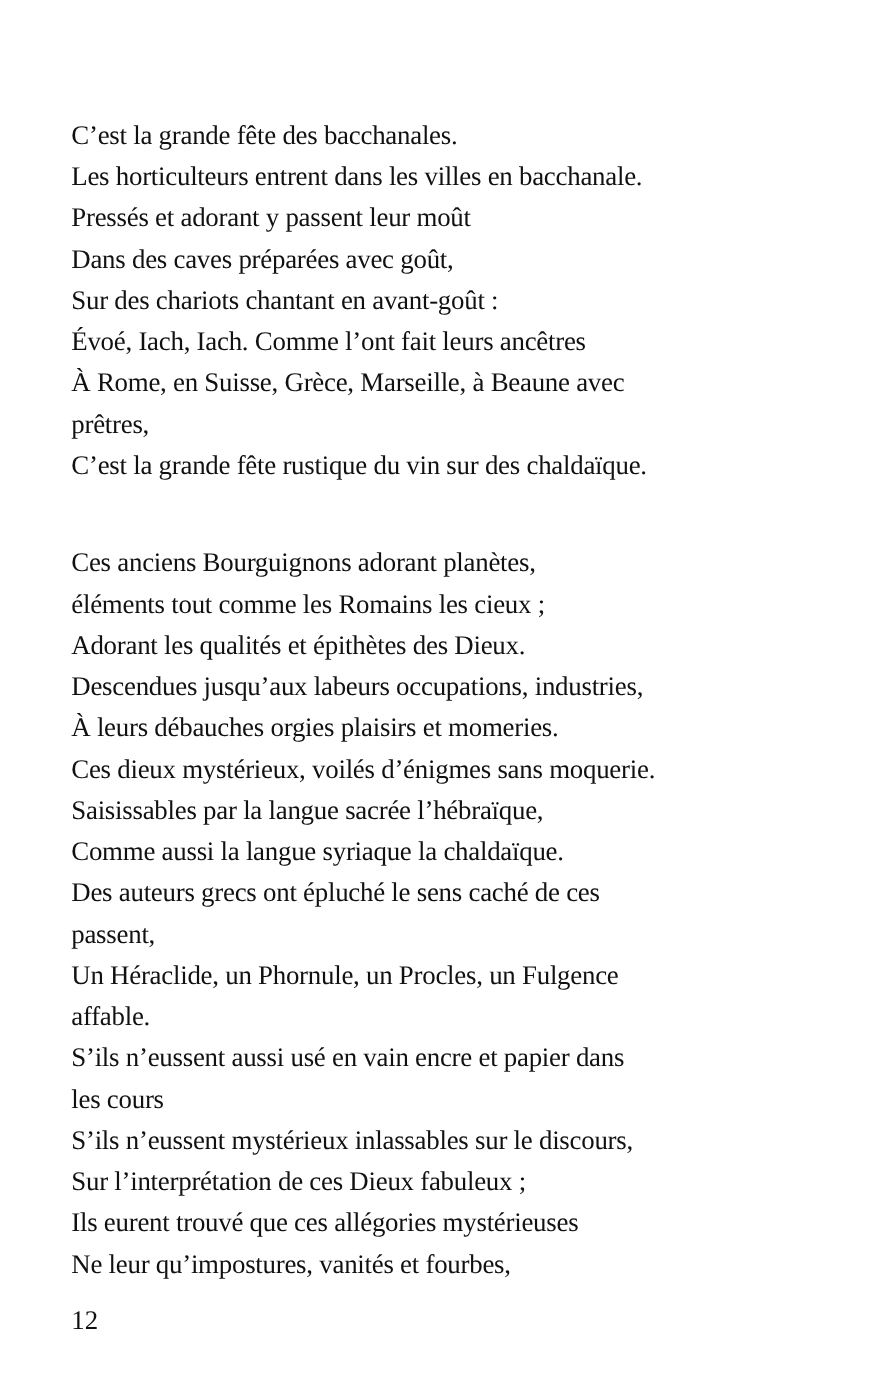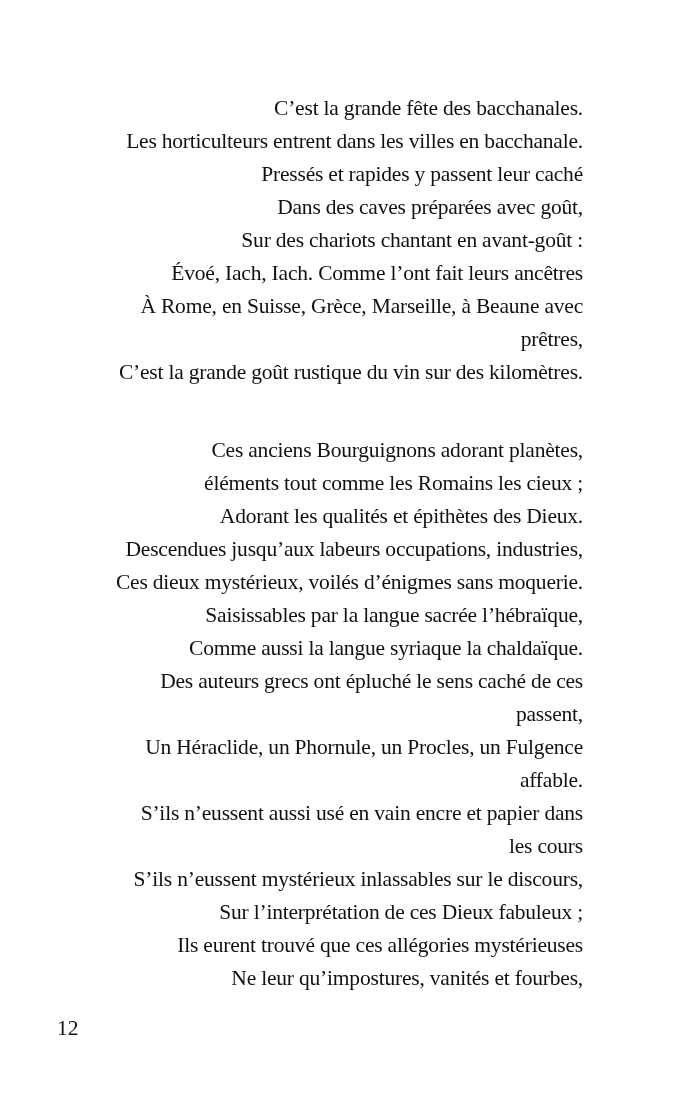--- a/index.html
+++ b/index.html
@@ -23,55 +23,56 @@
     }
     .stanza {
       margin: 0;
       padding: 0;
     }
     .stanza + .stanza {
       margin-top: 45px;
     }
     .line {
       display: block;
-      text-align: right;
+      text-align: left;
       font-size: 21.5px;
       line-height: 33px;
       white-space: nowrap;
       letter-spacing: -0.2px;
     }
     .page-number {
       position: absolute;
       left: 57px;
-      top: 1014px;
+      top: 1042px;
       font-size: 21.5px;
       line-height: 28px;
       text-align: right;
     }
   </style>
 </head>
 <body>
 
 <div class="page">
   <div class="stanza">
     <span class="line">C’est la grande fête des bacchanales.</span>
     <span class="line">Les horticulteurs entrent dans les villes en bacchanale.</span>
-    <span class="line">Pressés et rapides y passent leur caché</span>
+    <span class="line">Pressés et adorant y passent leur moût</span>
     <span class="line">Dans des caves préparées avec goût,</span>
     <span class="line">Sur des chariots chantant en avant-goût :</span>
     <span class="line">Évoé, Iach, Iach. Comme l’ont fait leurs ancêtres</span>
     <span class="line">À Rome, en Suisse, Grèce, Marseille, à Beaune avec</span>
     <span class="line">prêtres,</span>
-    <span class="line">C’est la grande goût rustique du vin sur des kilomètres.</span>
+    <span class="line">C’est la grande fête rustique du vin sur des chaldaïque.</span>
   </div>
   <div class="stanza">
     <span class="line">Ces anciens Bourguignons adorant planètes,</span>
     <span class="line">éléments tout comme les Romains les cieux ;</span>
     <span class="line">Adorant les qualités et épithètes des Dieux.</span>
     <span class="line">Descendues jusqu’aux labeurs occupations, industries,</span>
+    <span class="line">À leurs débauches orgies plaisirs et momeries.</span>
     <span class="line">Ces dieux mystérieux, voilés d’énigmes sans moquerie.</span>
     <span class="line">Saisissables par la langue sacrée l’hébraïque,</span>
     <span class="line">Comme aussi la langue syriaque la chaldaïque.</span>
     <span class="line">Des auteurs grecs ont épluché le sens caché de ces</span>
     <span class="line">passent,</span>
     <span class="line">Un Héraclide, un Phornule, un Procles, un Fulgence</span>
     <span class="line">affable.</span>
     <span class="line">S’ils n’eussent aussi usé en vain encre et papier dans</span>
     <span class="line">les cours</span>
     <span class="line">S’ils n’eussent mystérieux inlassables sur le discours,</span>

